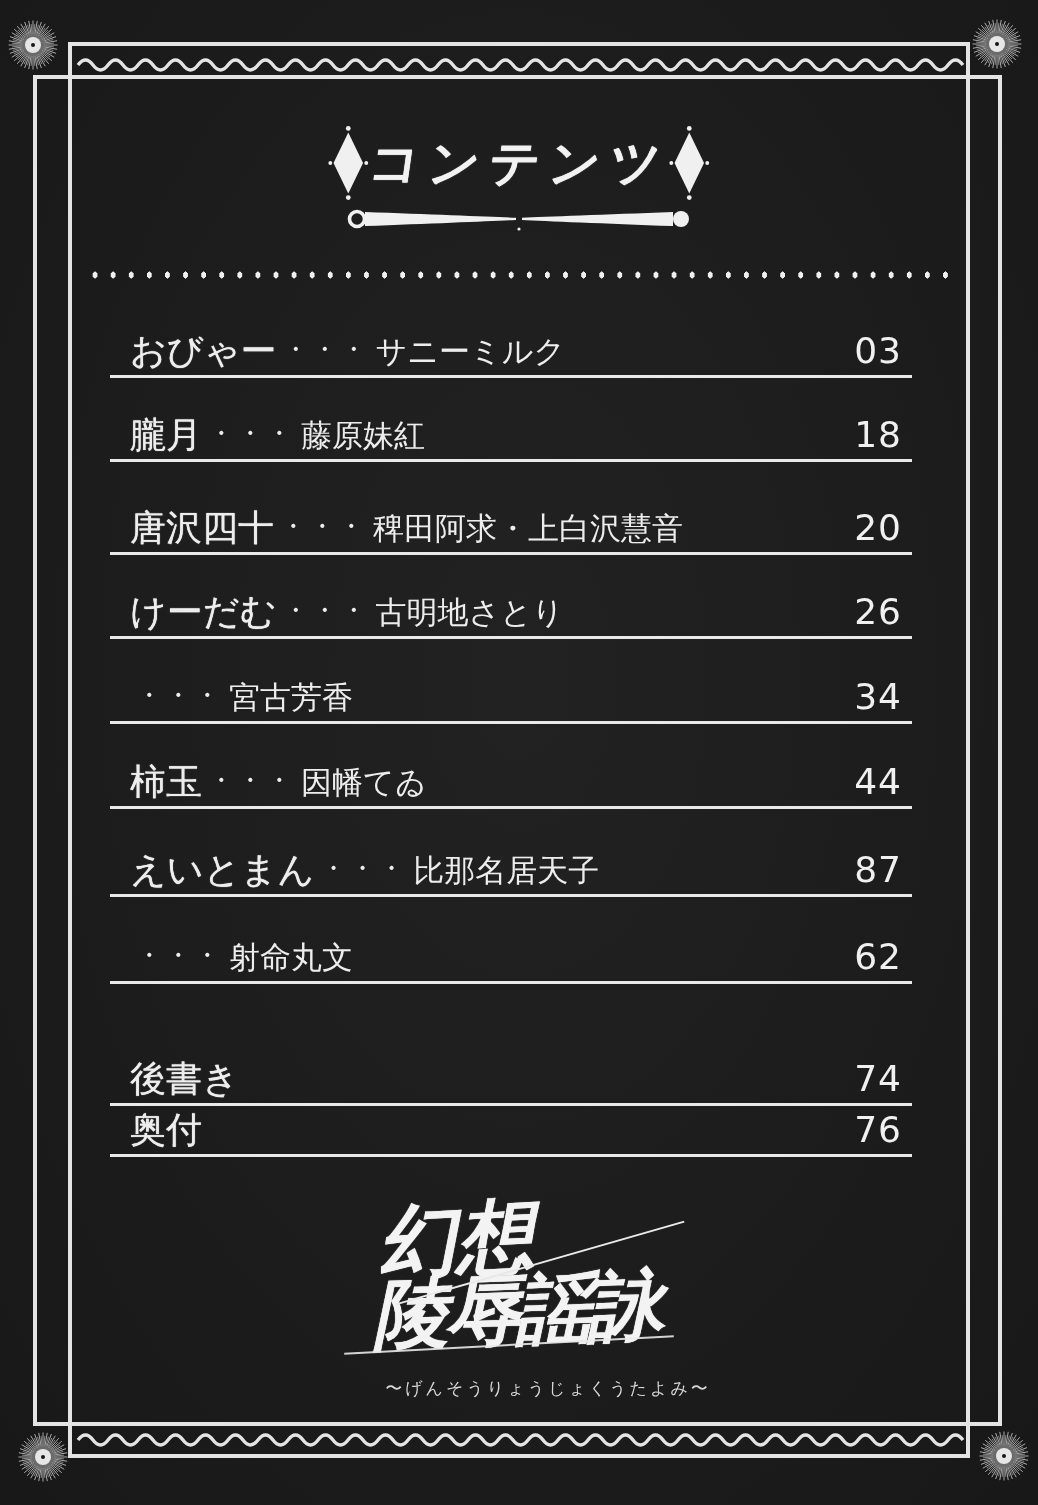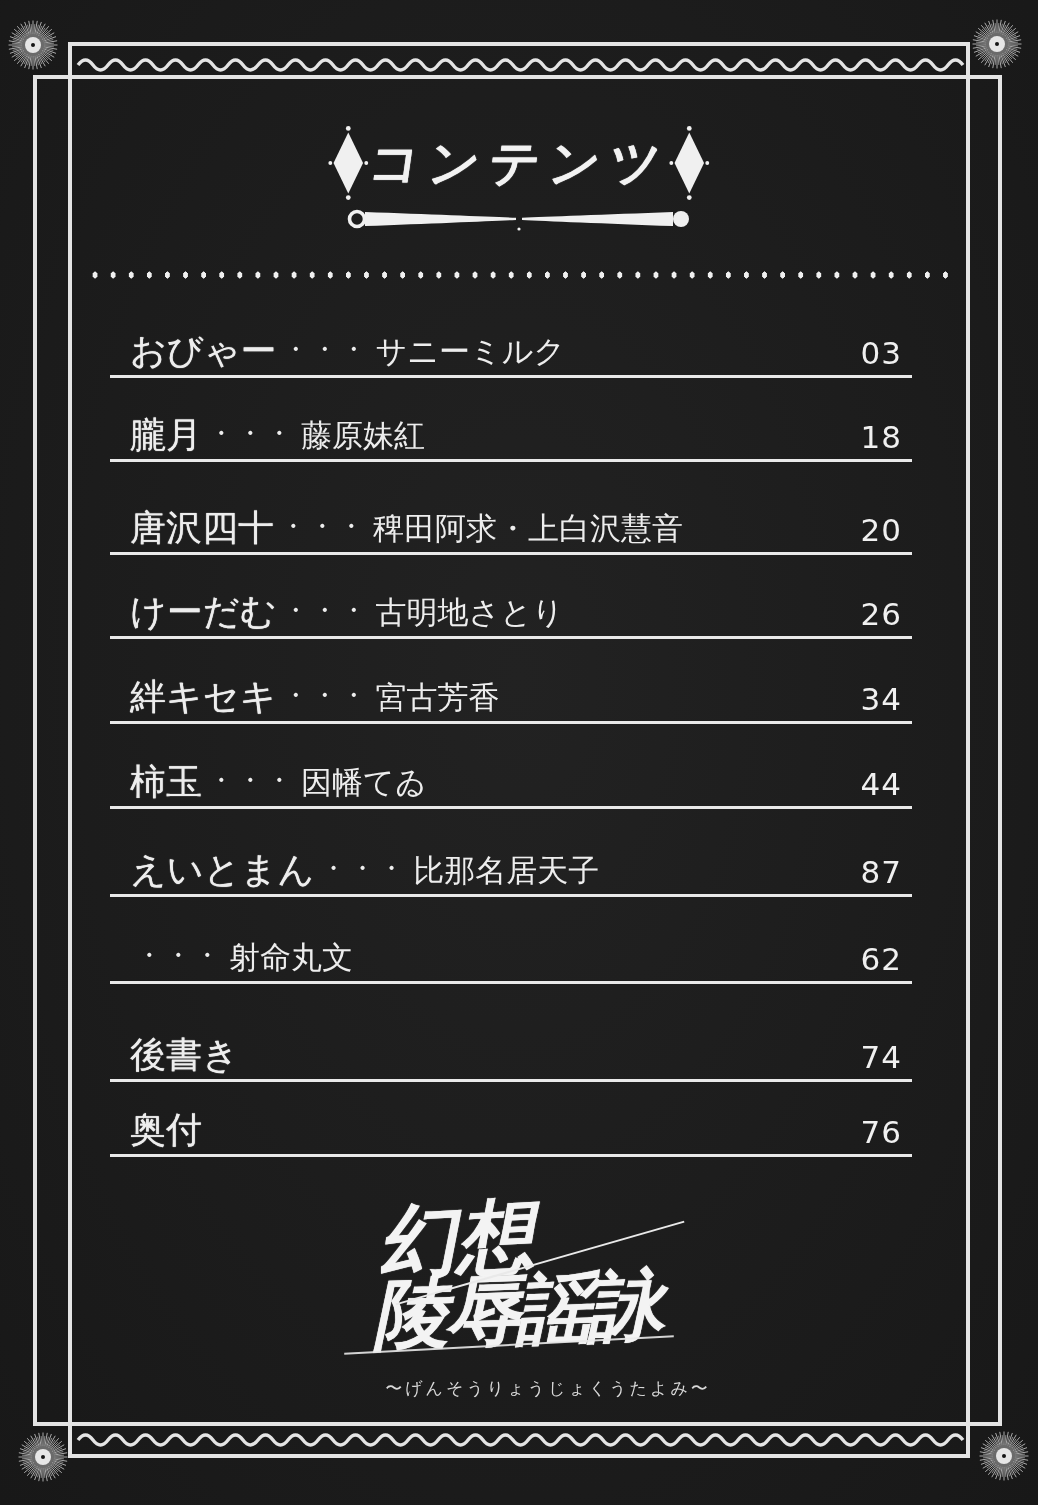--- a/index.html
+++ b/index.html
@@ -35,21 +35,21 @@
 
   
   .toc-row{
     position:absolute;left:110px;width:802px;height:70px;
     box-sizing:border-box;border-bottom:3px solid #e9e9e9;
     display:flex;align-items:flex-end;padding:0 10px 6px 20px;
   }
   .chapter-title{font-size:36px;line-height:1;white-space:nowrap;text-shadow:0 0 1px #fff;}
   .chapter-dots{font-size:26px;line-height:1;letter-spacing:3px;margin:0 6px;transform:translateY(-7px);}
   .chapter-authors{font-size:31px;line-height:1;white-space:nowrap;transform:translateY(-2px);text-align:right;}
-  .page-number{margin-left:auto;font-size:31px;line-height:1;letter-spacing:1px;font-weight:400;color:#f0f0f0;}
+  .page-number{margin-left:auto;font-size:36px;line-height:1;letter-spacing:1px;font-weight:400;color:#f0f0f0;}
 
   
   .logo-block{position:absolute;left:372px;top:1196px;width:352px;}
   .logo-line1,.logo-line2{
     font-family:"DejaVu Serif","Liberation Serif",serif;
     font-style:italic;font-weight:bold;color:#f3f3f3;
     line-height:0.98;white-space:nowrap;text-shadow:0 0 1px #fff;
   }
   .logo-line1{font-size:78px;margin-left:6px;transform:rotate(-3deg);}
   .logo-line2{font-size:76px;letter-spacing:-4px;transform:rotate(-2deg);}
@@ -434,21 +434,20 @@
     <span class="chapter-authors">稗田阿求・上白沢慧音</span>
     <span class="page-number">20</span>
   </div>
   <div class="toc-row" style="top:569px">
     <span class="chapter-title">けーだむ</span>
     <span class="chapter-dots">・・・</span>
     <span class="chapter-authors">古明地さとり</span>
     <span class="page-number">26</span>
   </div>
   <div class="toc-row" style="top:654px">
-    <span class="chapter-title">絆キセキ</span>
     <span class="chapter-dots">・・・</span>
     <span class="chapter-authors">宮古芳香</span>
     <span class="page-number">34</span>
   </div>
   <div class="toc-row" style="top:739px">
     <span class="chapter-title">柿玉</span>
     <span class="chapter-dots">・・・</span>
     <span class="chapter-authors">因幡てゐ</span>
     <span class="page-number">44</span>
   </div>
@@ -456,21 +455,21 @@
     <span class="chapter-title">えいとまん</span>
     <span class="chapter-dots">・・・</span>
     <span class="chapter-authors">比那名居天子</span>
     <span class="page-number">87</span>
   </div>
   <div class="toc-row" style="top:914px">
     <span class="chapter-dots">・・・</span>
     <span class="chapter-authors">射命丸文</span>
     <span class="page-number">62</span>
   </div>
-  <div class="toc-row" style="top:1012px">
+  <div class="toc-row" style="top:1036px">
     <span class="chapter-title">後書き</span>
     <span class="chapter-dots"></span>
     <span class="chapter-authors"></span>
     <span class="page-number">74</span>
   </div>
   <div class="toc-row" style="top:1087px">
     <span class="chapter-title">奥付</span>
     <span class="chapter-dots"></span>
     <span class="chapter-authors"></span>
     <span class="page-number">76</span>

